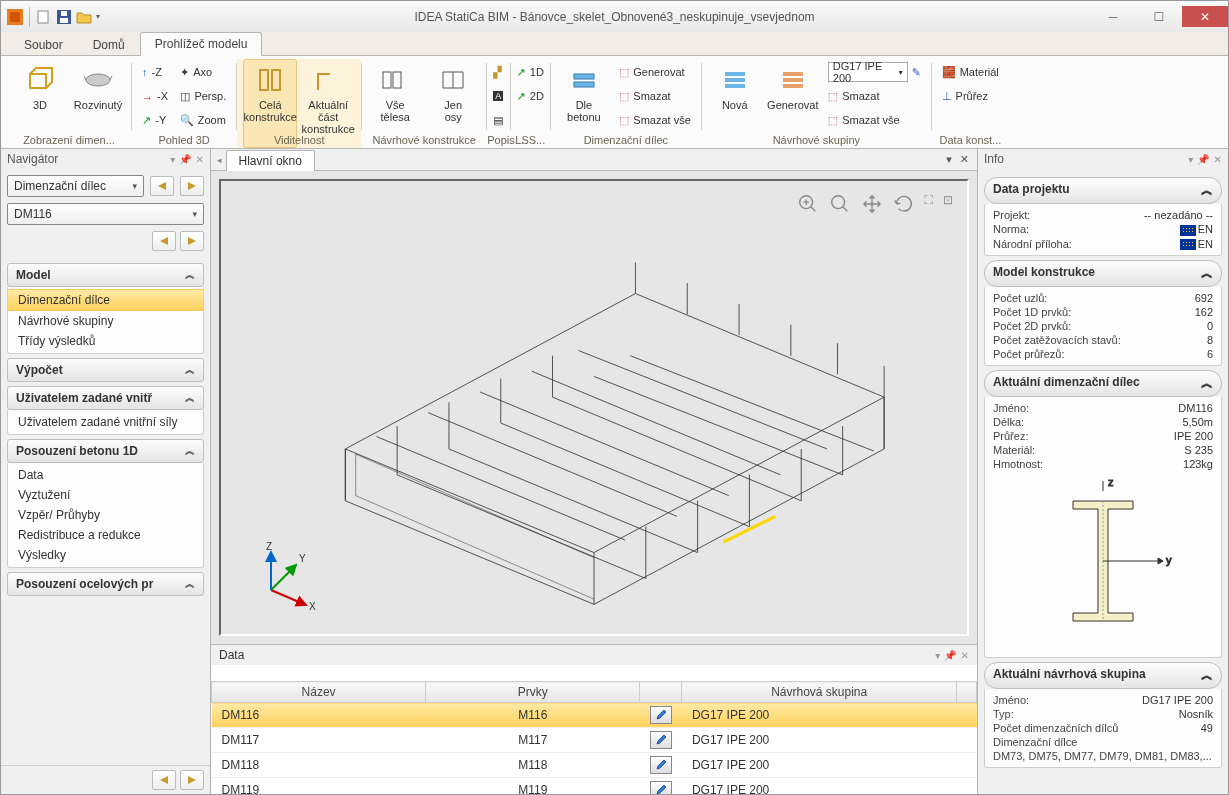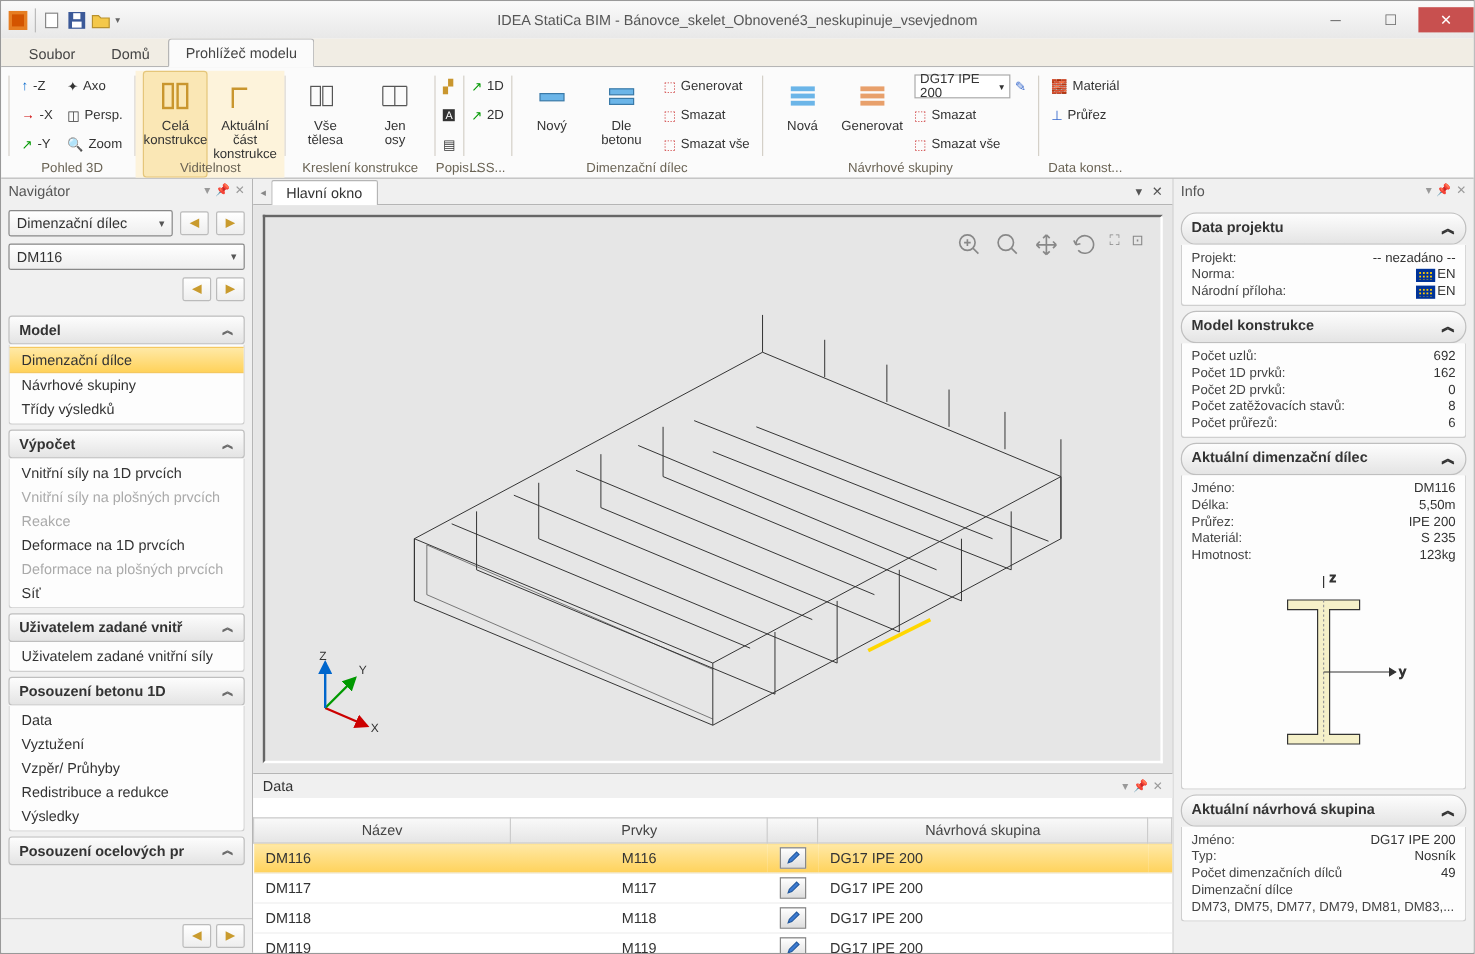--- a/index.html
+++ b/index.html
@@ -119,20 +119,43 @@
     </div>
   </div>
 
   <div class="tabs">
     <div class="tab">Soubor</div>
     <div class="tab">Domů</div>
     <div class="tab active">Prohlížeč modelu</div>
   </div>
 
   <div class="ribbon">
+    <div class="rib-group">
+      <div class="rib-row">
+        <div class="rib-big">
+            <div class="rib-big-icon">
+              <svg viewBox="0 0 32 32">
+                <rect x="6" y="10" width="16" height="14" fill="none" stroke="#d4a017" stroke-width="2"></rect>
+                <path d="M6 10l6-6h16v14l-6 6" fill="none" stroke="#d4a017" stroke-width="2"></path>
+              </svg>
+            </div>
+            <span>3D</span>
+          </div>
+        <div class="rib-big">
+            <div class="rib-big-icon">
+              <svg viewBox="0 0 32 32">
+                <ellipse cx="16" cy="16" rx="12" ry="6" fill="#ccc" stroke="#888"></ellipse>
+                <path d="M4 16l-2-4M28 16l2-4" stroke="#888"></path>
+              </svg>
+            </div>
+            <span>Rozvinutý</span>
+          </div>
+      </div>
+      <div class="rib-group-label">Zobrazení dimen...</div>
+    </div>
     <div class="rib-sep"></div>
     <div class="rib-group">
       <div class="rib-row">
         <div class="rib-col">
           <div class="rib-small">
               <span style="color:#06c">↑</span>
               <span>-Z</span>
             </div>
           <div class="rib-small">
               <span style="color:#c00">→</span>
@@ -201,21 +224,21 @@
         <div class="rib-big">
             <div class="rib-big-icon">
               <svg viewBox="0 0 32 32">
                 <path d="M6 8v16M16 8v16M26 8v16M6 8h20M6 24h20" stroke="#555" fill="none"></path>
               </svg>
             </div>
             <span style="white-space:pre-line">Jen
 osy</span>
           </div>
       </div>
-      <div class="rib-group-label">Kreslení konstrukce</div>
+      <div class="rib-group-label">Návrhové konstrukce</div>
     </div>
     <div class="rib-sep"></div>
     <div class="rib-group" style="padding:0 2px">
       <div class="rib-col">
         <div class="rib-small">
             <span style="color:#c9962e">▞</span>
           </div>
         <div class="rib-small">
             <span style="background:#333;color:#fff;padding:0 2px;font-size:9px">A</span>
           </div>
@@ -235,28 +258,20 @@
         <div class="rib-small">
             <span style="color:#090">↗</span>
             <span>2D</span>
           </div>
       </div>
       <div class="rib-group-label">LSS...</div>
     </div>
     <div class="rib-sep"></div>
     <div class="rib-group">
       <div class="rib-row">
-        <div class="rib-big">
-            <div class="rib-big-icon">
-              <svg viewBox="0 0 32 32">
-                <rect x="6" y="14" width="20" height="6" fill="#6bb5e8" stroke="#3a7aa8"></rect>
-              </svg>
-            </div>
-            <span>Nový</span>
-          </div>
         <div class="rib-big">
             <div class="rib-big-icon">
               <svg viewBox="0 0 32 32">
                 <rect x="6" y="10" width="20" height="5" fill="#6bb5e8" stroke="#3a7aa8"></rect>
                 <rect x="6" y="18" width="20" height="5" fill="#6bb5e8" stroke="#3a7aa8"></rect>
               </svg>
             </div>
             <span style="white-space:pre-line">Dle
 betonu</span>
           </div>
@@ -377,28 +392,20 @@
             <span class="chev">︽</span>
           </div>
         <div class="acc-items">
           <div class="acc-item selected">Dimenzační dílce</div>
           <div class="acc-item">Návrhové skupiny</div>
           <div class="acc-item">Třídy výsledků</div>
         </div>
         <div class="acc-head">
             <span>Výpočet</span>
             <span class="chev">︽</span>
-          </div>
-        <div class="acc-items" id="vypocet-items">
-            <div class="acc-item">Vnitřní síly na 1D prvcích</div>
-            <div class="acc-item disabled">Vnitřní síly na plošných prvcích</div>
-            <div class="acc-item disabled">Reakce</div>
-            <div class="acc-item">Deformace na 1D prvcích</div>
-            <div class="acc-item disabled">Deformace na plošných prvcích</div>
-            <div class="acc-item">Síť</div>
           </div>
         <div class="acc-head">
             <span>Uživatelem zadané vnitř</span>
             <span class="chev">︽</span>
           </div>
         <div class="acc-items">
           <div class="acc-item">Uživatelem zadané vnitřní síly</div>
         </div>
         <div class="acc-head">
             <span>Posouzení betonu 1D</span>

